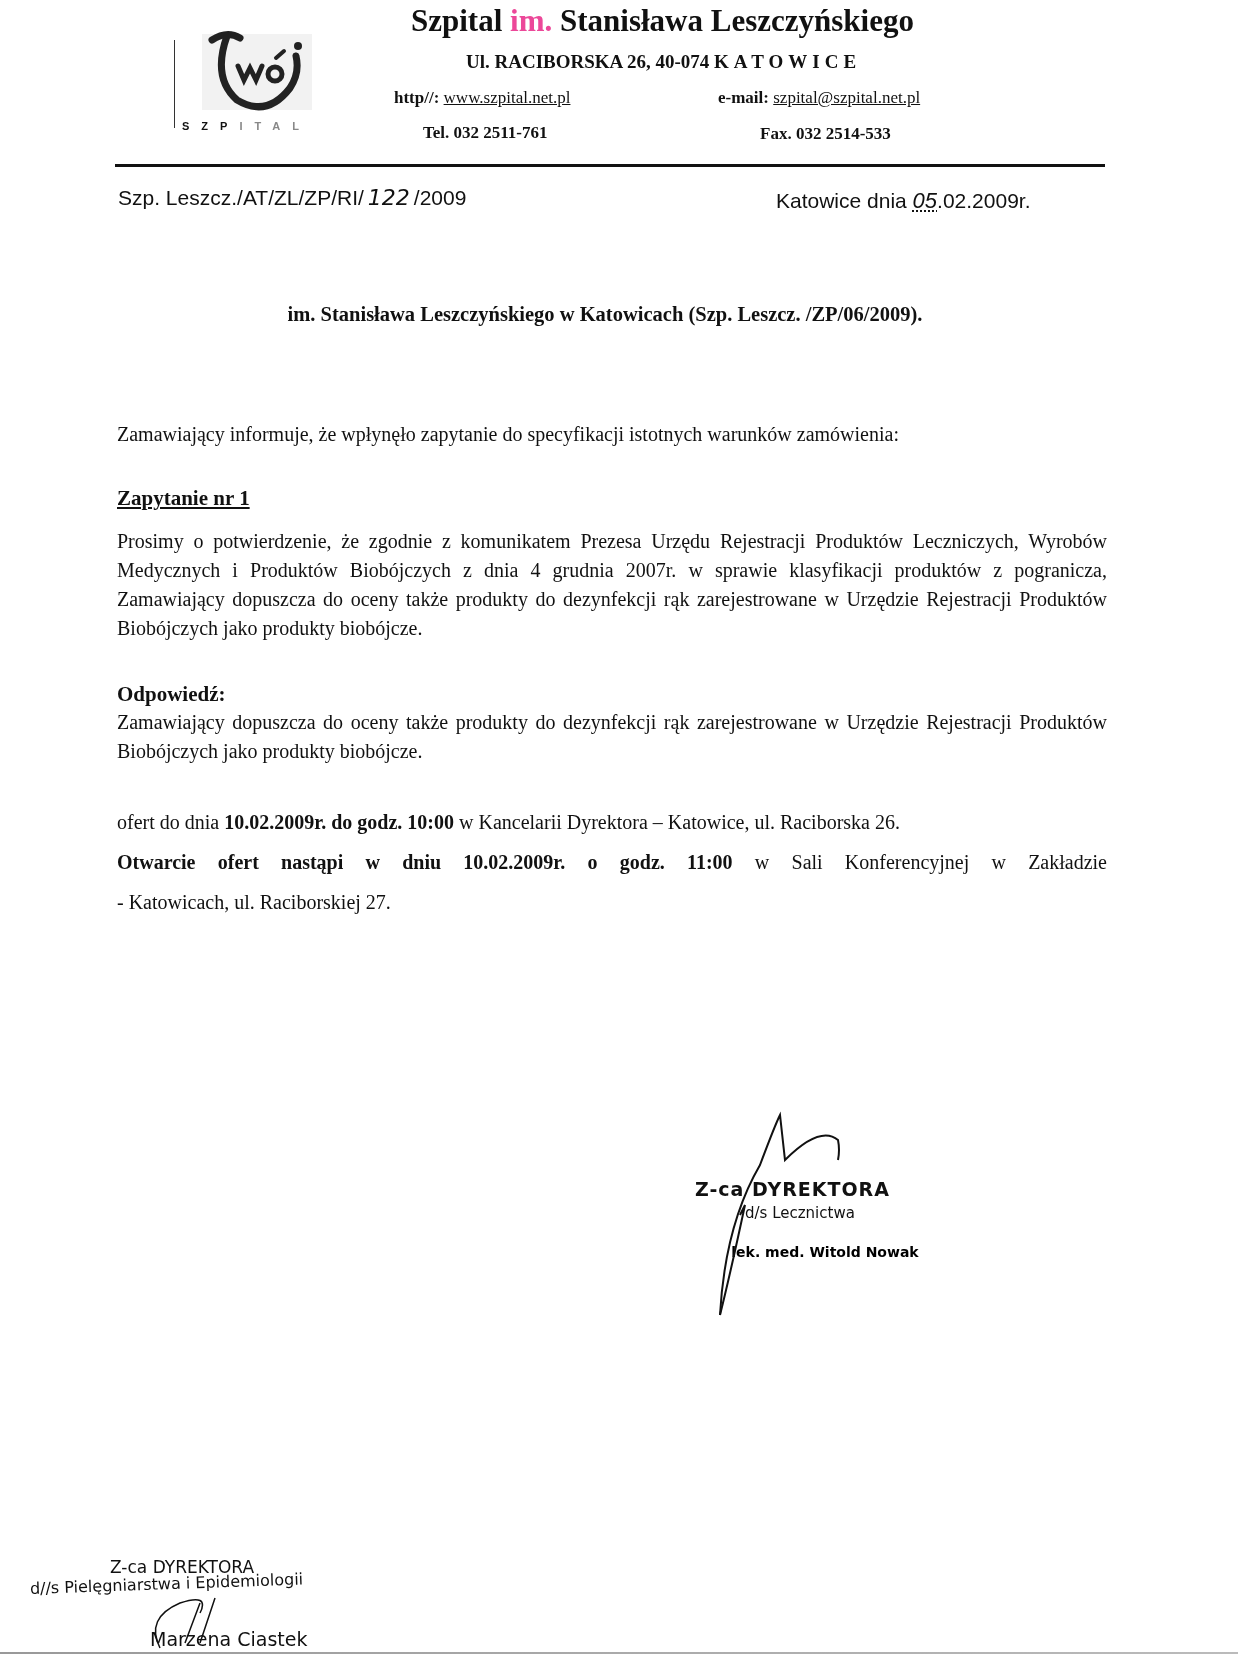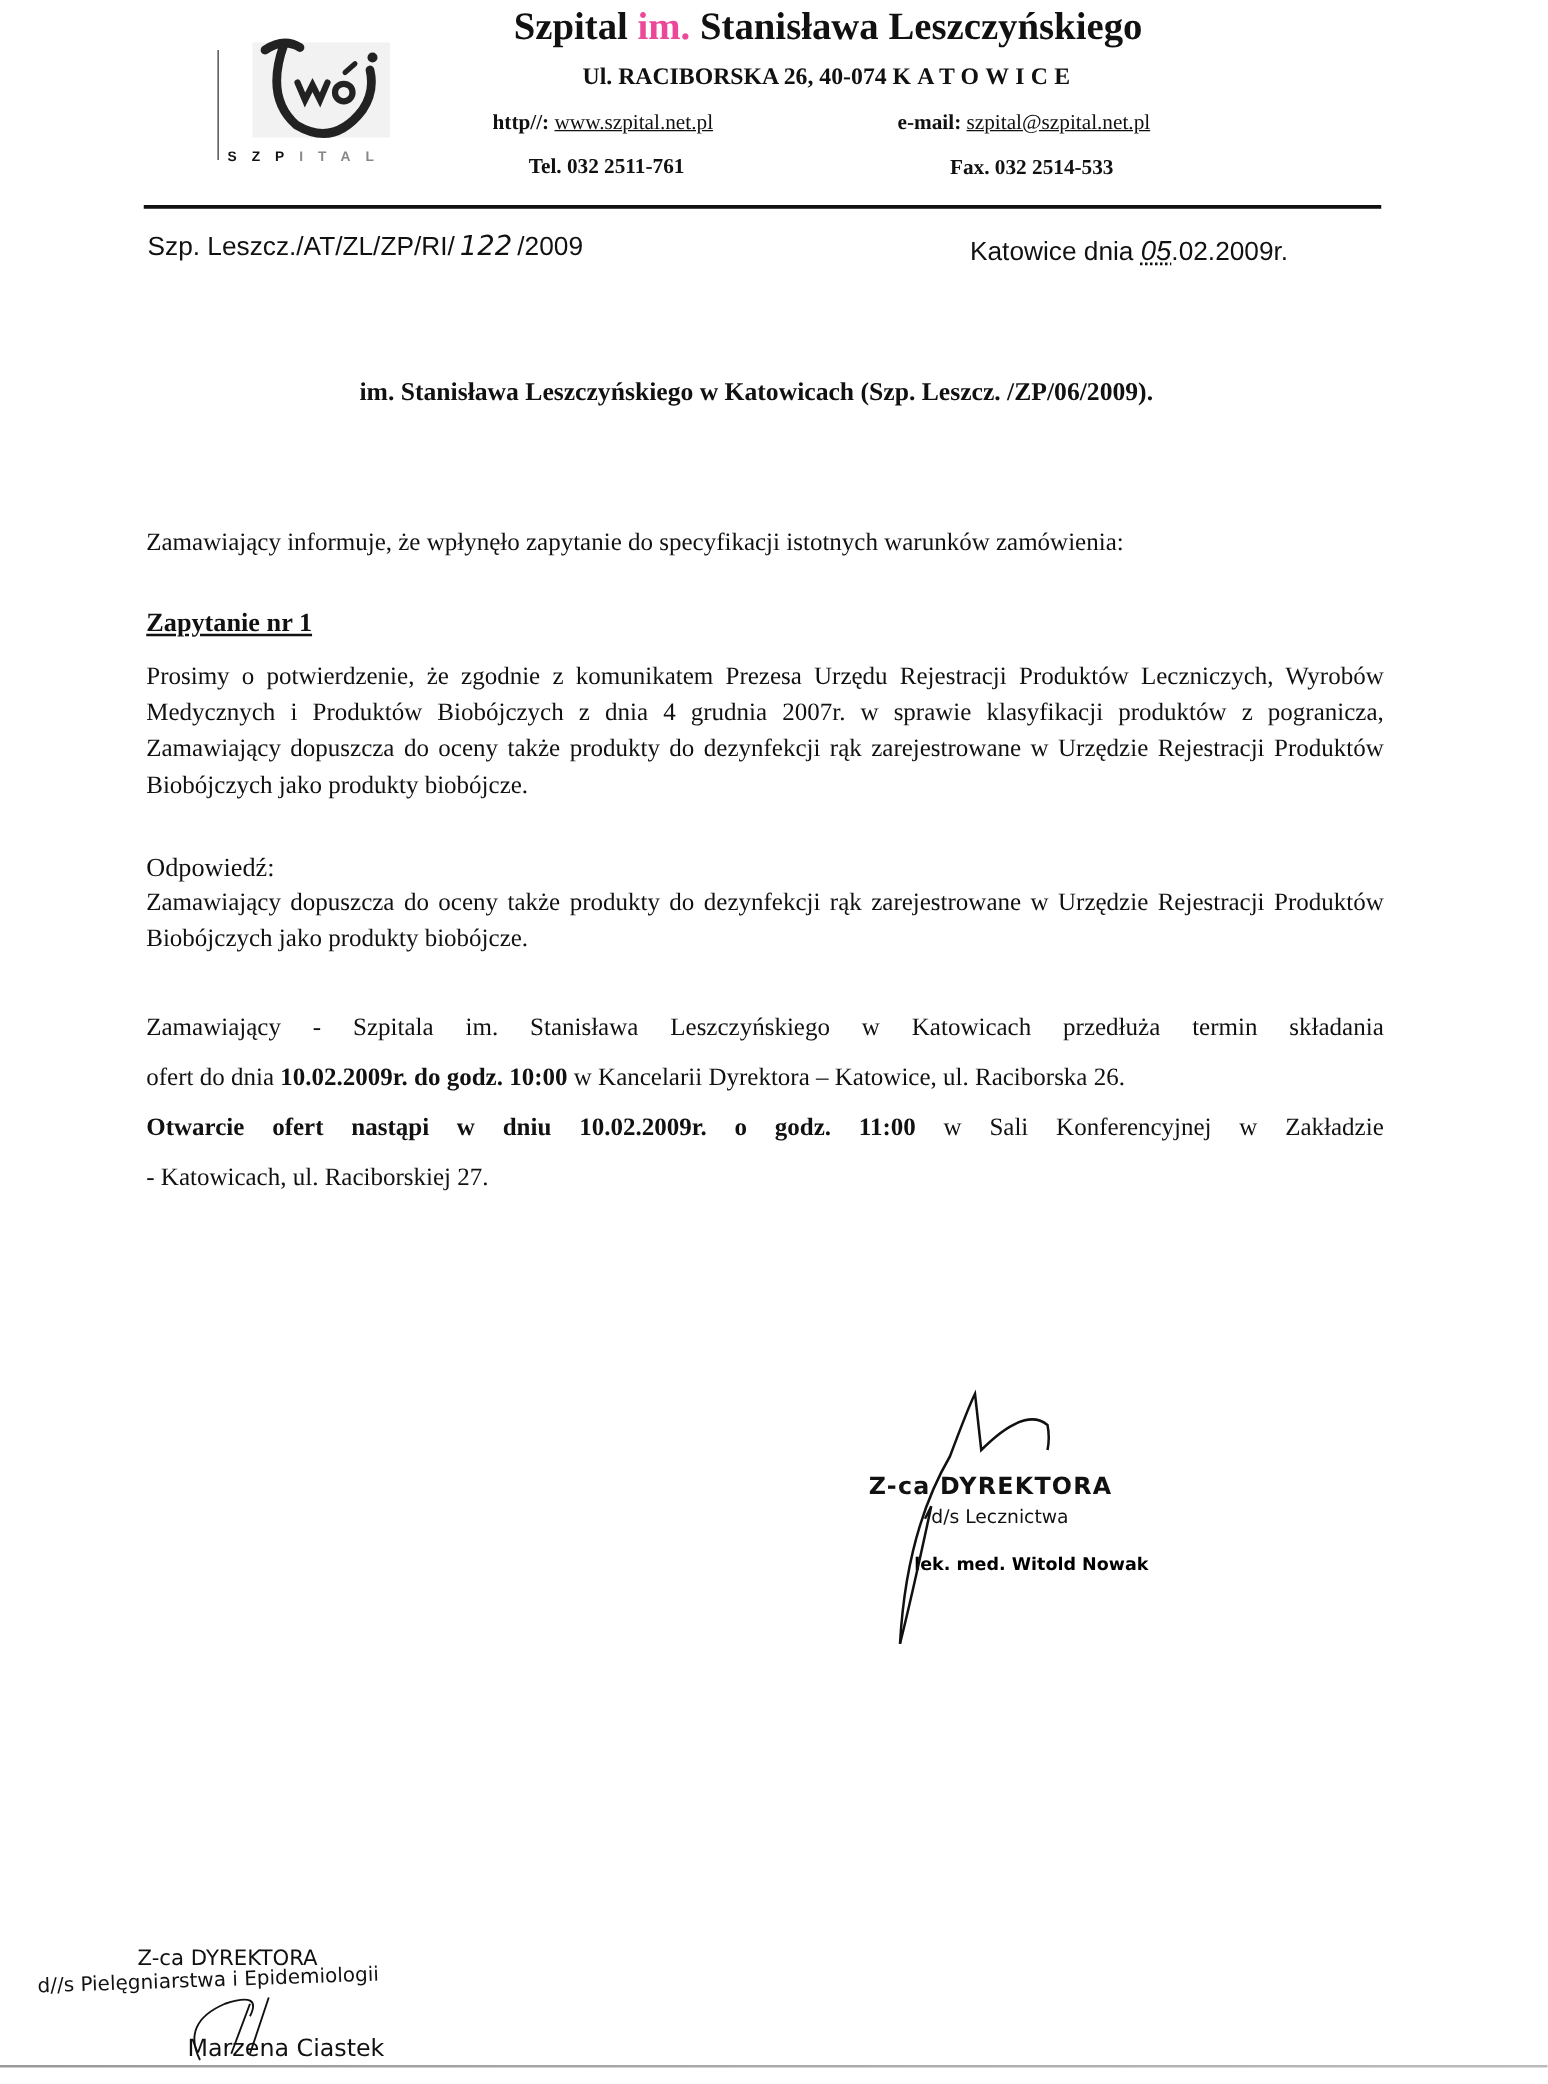--- a/index.html
+++ b/index.html
@@ -34,21 +34,21 @@
   .date .hand { font-style: italic; font-size: 22px; text-decoration: underline dotted; }
 
   
   .subject { left: 100px; top: 300px; width: 1010px; text-align: center; font-size: 20.5px; font-weight: bold; line-height: 29px; }
 
   
   .body-text { left: 117px; width: 990px; font-size: 20px; line-height: 29px; }
   .intro { top: 420px; }
   .q-title { left: 117px; top: 486px; font-size: 21px; font-weight: bold; text-decoration: underline; }
   .q-text { top: 527px; text-align: justify; text-align-last: left; }
-  .answer-label { left: 117px; top: 682px; font-size: 21px; font-weight: normal; text-align: right; }
+  .answer-label { left: 117px; top: 682px; font-size: 21px; font-weight: bold; text-align: right; }
   .answer-text { top: 708px; text-align: justify; text-align-last: left; }
 
   .ext { top: 802px; line-height: 40px; }
   .ext p { margin: 0; }
   .ext .just { text-align: justify; text-align-last: justify; }
   b { font-weight: bold; }
 
   
   .sig1 { left: 695px; top: 1178px; width: 260px; font-family: "DejaVu Sans", sans-serif; font-weight: bold; }
   .sig1-title { font-size: 19px; letter-spacing: 1px; }
@@ -115,21 +115,20 @@
 
 <div class="abs body-text intro">Zamawiający informuje, że wpłynęło zapytanie do specyfikacji istotnych warunków zamówienia:</div>
 
 <div class="abs q-title">Zapytanie nr 1</div>
 <div class="abs body-text q-text">Prosimy o potwierdzenie, że zgodnie z komunikatem Prezesa Urzędu Rejestracji Produktów Leczniczych, Wyrobów Medycznych i Produktów Biobójczych z dnia 4 grudnia 2007r. w sprawie klasyfikacji produktów z pogranicza, Zamawiający dopuszcza do oceny także produkty do dezynfekcji rąk zarejestrowane w Urzędzie Rejestracji Produktów Biobójczych jako produkty biobójcze.</div>
 
 <div class="abs answer-label">Odpowiedź:</div>
 <div class="abs body-text answer-text">Zamawiający dopuszcza do oceny także produkty do dezynfekcji rąk zarejestrowane w Urzędzie Rejestracji Produktów Biobójczych jako produkty biobójcze.</div>
 
 <div class="abs body-text ext">
-  <p class="just">Zamawiający - Szpitala im. Stanisława Leszczyńskiego w Katowicach przedłuża termin składania</p>
   <p><span>ofert do dnia </span><b>10.02.2009r. do godz. 10:00</b><span> w Kancelarii Dyrektora – Katowice, ul. Raciborska 26.</span></p>
   <p class="just"><b>Otwarcie ofert nastąpi w dniu 10.02.2009r. o godz. 11:00</b><span> w Sali Konferencyjnej w Zakładzie</span></p>
   <p>- Katowicach, ul. Raciborskiej 27.</p>
 </div>
 
 <div class="abs sig1">
   <div class="sig1-title">Z-ca DYREKTORA</div>
   <div class="sig1-sub">d/s Lecznictwa</div>
   <div class="sig1-name">lek. med. Witold Nowak</div>
 </div>

